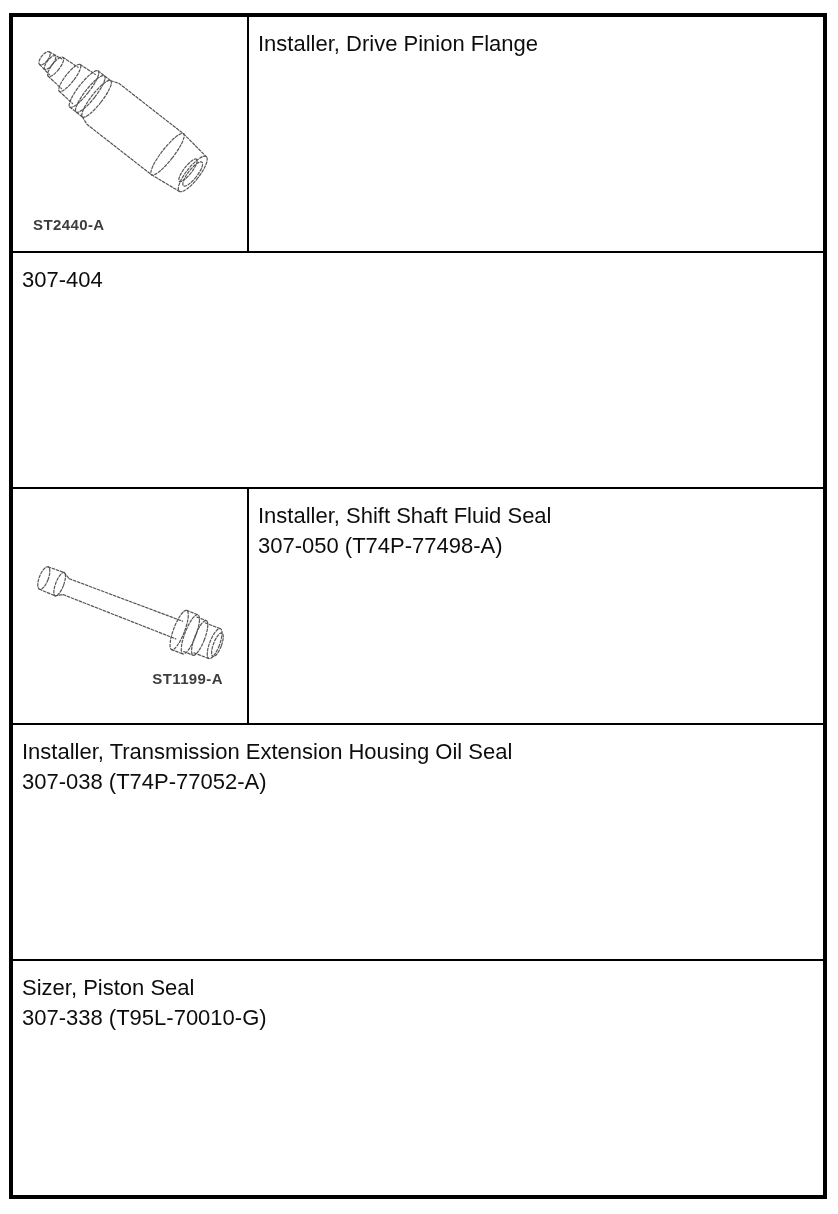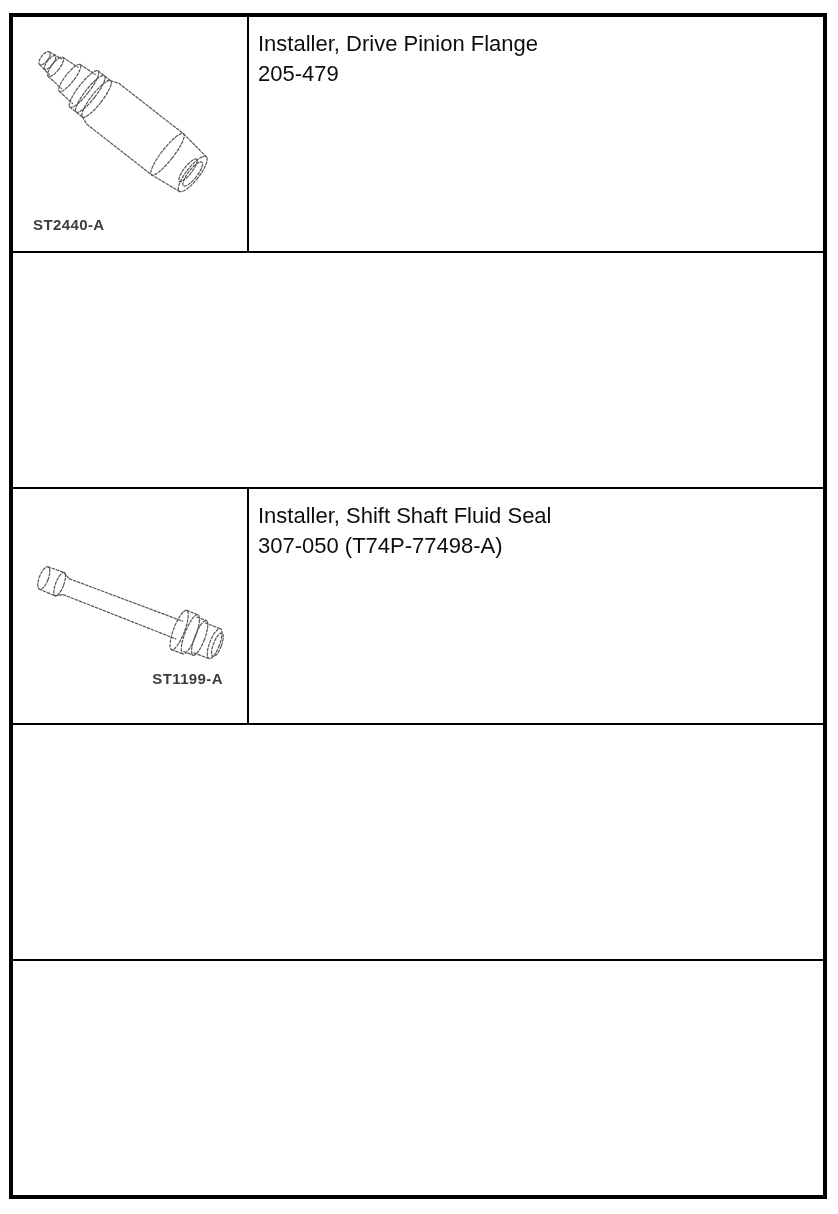--- a/index.html
+++ b/index.html
@@ -104,26 +104,26 @@
             <path d="M158,-26 L190,-22 M158,26 L190,22"></path>
             <ellipse cx="184" cy="0" rx="4" ry="14"></ellipse>
             <ellipse cx="190" cy="0" rx="6.5" ry="22"></ellipse>
             <ellipse cx="190" cy="0" rx="4.5" ry="15"></ellipse>
           </g>
         </svg>
         <div class="img-label lbl-left">ST2440-A</div>
       </div>
       <div class="desc-cell">
         <div class="tool-name">Installer, Drive Pinion Flange</div>
-        <div class="tool-part">205-479</div>
       </div>
     </div>
 
     <div class="tool-row">
       <div class="desc-cell">
+        <div class="tool-part">307-404</div>
       </div>
     </div>
 
     <div class="tool-row">
       <div class="image-cell">
         <svg class="draw" width="234" height="230" viewBox="0 0 234 230">
           <g transform="translate(28,88) rotate(21)">
             <ellipse cx="3" cy="0" rx="4.5" ry="12"></ellipse>
             <path d="M3,-12 L20,-12.5 M3,12 L20,12.5"></path>
             <ellipse cx="20" cy="0" rx="4" ry="12.5"></ellipse>
@@ -142,20 +142,26 @@
         <div class="img-label lbl-right">ST1199-A</div>
       </div>
       <div class="desc-cell">
         <div class="tool-name">Installer, Shift Shaft Fluid Seal</div>
         <div class="tool-part">307-050 (T74P-77498-A)</div>
       </div>
     </div>
 
     <div class="tool-row">
       <div class="desc-cell">
+        <div class="tool-name">Installer, Transmission Extension Housing Oil Seal</div>
+        <div class="tool-part">307-038 (T74P-77052-A)</div>
       </div>
     </div>
 
     <div class="tool-row">
+      <div class="desc-cell">
+        <div class="tool-name">Sizer, Piston Seal</div>
+        <div class="tool-part">307-338 (T95L-70010-G)</div>
+      </div>
     </div>
 
   </div>
 </div>
 
 </body></html>

